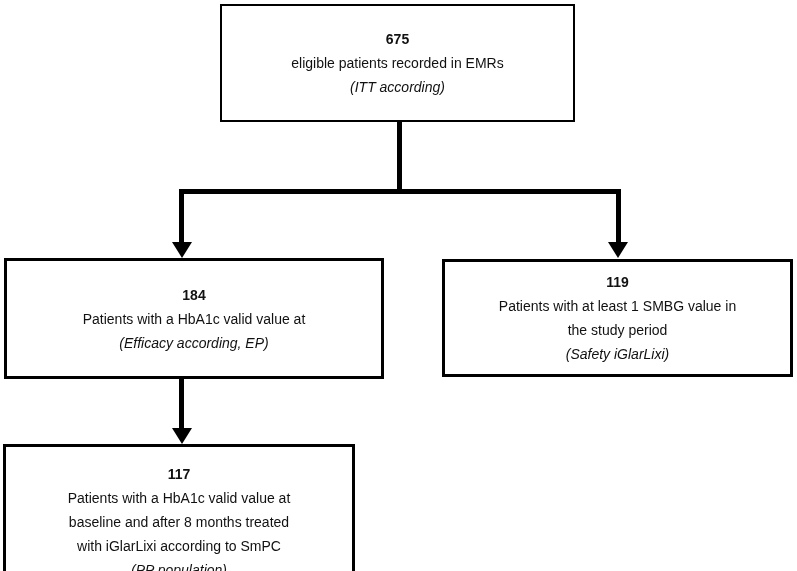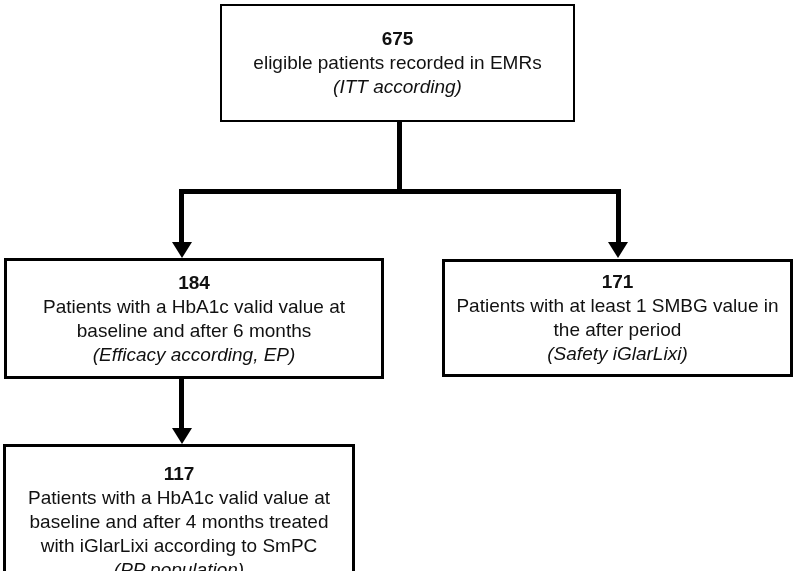--- a/index.html
+++ b/index.html
@@ -19,21 +19,21 @@
   .node {
     position: absolute;
     box-sizing: border-box;
     background: #ffffff;
     border: 3px solid #000000;
     display: flex;
     flex-direction: column;
     align-items: center;
     justify-content: center;
     text-align: center;
-    font-size: 19px;
+    font-size: 14px;
     line-height: 24px;
   }
   .node .count {
     font-weight: bold;
   }
   .node .population {
     font-style: italic;
   }
   #box-itt {
     left: 220px; top: 4px; width: 355px; height: 118px;
@@ -88,35 +88,34 @@
   <div class="connector" id="conn-stem"></div>
   <div class="connector" id="conn-branch"></div>
   <div class="connector" id="conn-drop-left"></div>
   <div class="arrowhead" id="arrow-left"></div>
   <div class="connector" id="conn-drop-right"></div>
   <div class="arrowhead" id="arrow-right"></div>
 
   <div class="node" id="box-efficacy">
     <div class="count">184</div>
     <div class="desc">Patients with a HbA1c valid value at</div>
-    <div class="desc">baseline and after 6 months</div>
     <div class="population">(Efficacy according, EP)</div>
   </div>
 
   <div class="node" id="box-safety">
-    <div class="count">171</div>
+    <div class="count">119</div>
     <div class="desc">Patients with at least 1 SMBG value in</div>
-    <div class="desc">the after period</div>
+    <div class="desc">the study period</div>
     <div class="population">(Safety iGlarLixi)</div>
   </div>
 
   <div class="connector" id="conn-eff-pp"></div>
   <div class="arrowhead" id="arrow-pp"></div>
 
   <div class="node" id="box-pp">
     <div class="count">117</div>
     <div class="desc">Patients with a HbA1c valid value at</div>
-    <div class="desc">baseline and after 4 months treated</div>
+    <div class="desc">baseline and after 8 months treated</div>
     <div class="desc">with iGlarLixi according to SmPC</div>
     <div class="population">(PP population)</div>
   </div>
 
 </div>
 
 </body></html>

